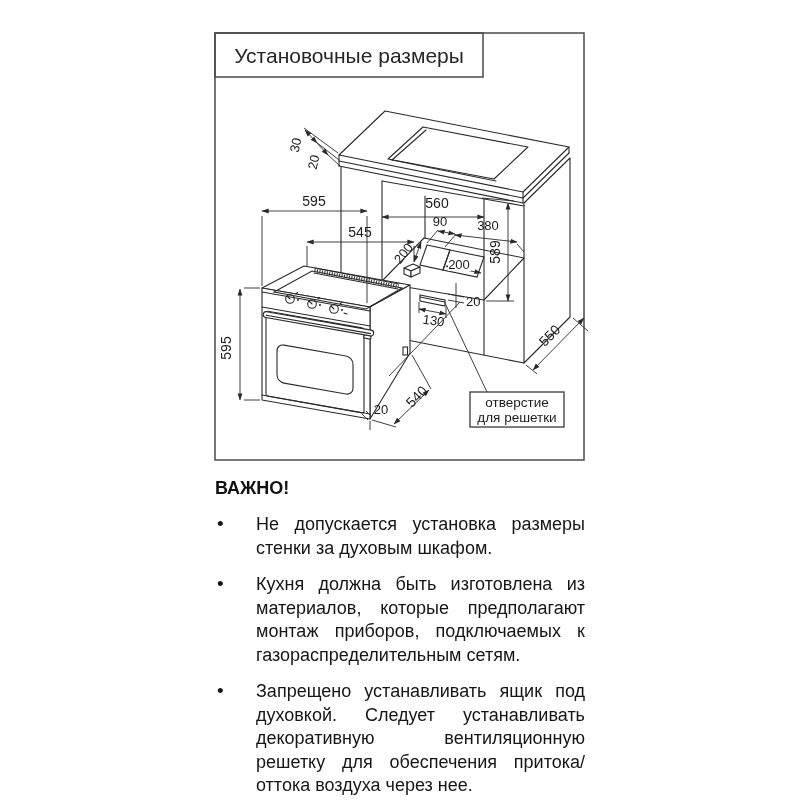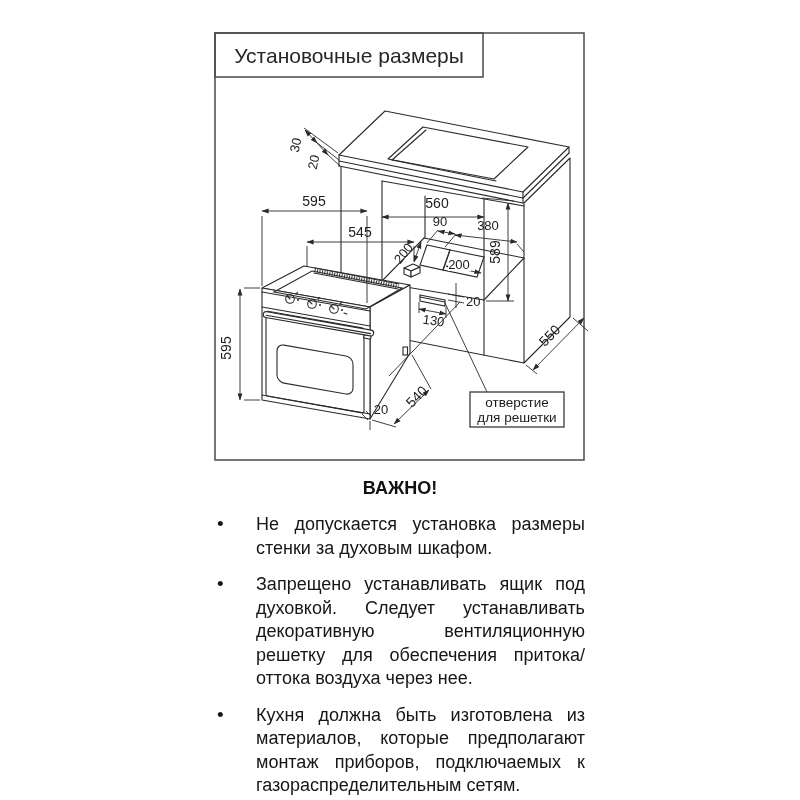--- a/index.html
+++ b/index.html
@@ -14,21 +14,21 @@
   .dline{stroke:#2a2a2a;stroke-width:0.9;fill:none;}
   .dimtxt{font-size:14px;fill:#1c1c1c;}
   .dimtxt-s{font-size:13px;fill:#1c1c1c;}
   .boxline{fill:none;stroke:#4a4a4a;stroke-width:1.5;}
   .title-txt{font-size:21px;fill:#262626;}
   .callout-txt{font-size:13.5px;fill:#1c1c1c;}
   #important{
     position:absolute;left:213px;top:478px;width:372px;
   }
   #important h2{
-    font-size:18px;font-weight:bold;margin:0 0 14px 2px;color:#111;text-align:center;
+    font-size:18px;font-weight:bold;margin:0 0 14px 2px;color:#111;
   }
   #important ul{margin:0;padding:0;list-style:none;}
   #important li{
     position:relative;padding-left:43px;margin-bottom:13px;
     font-size:18px;line-height:23.5px;
     text-align:justify;text-align-last:left;color:#161616;
   }
   #important li::before{
     content:"\2022";position:absolute;left:4px;top:-1px;font-size:19px;
   }
@@ -220,16 +220,16 @@
     <rect x="470" y="392" width="94" height="35" fill="#fff" stroke="#3a3a3a" stroke-width="1.3"></rect>
     <text class="callout-txt" x="517" y="407" text-anchor="middle">отверстие</text>
     <text class="callout-txt" x="517" y="422" text-anchor="middle">для решетки</text>
   </g>
 </svg>
 
 <div id="important">
   <h2>ВАЖНО!</h2>
   <ul>
     <li>Не допускается установка размеры стенки за духовым шкафом.</li>
+    <li>Кухня должна быть изготовлена из материалов, которые предполагают монтаж приборов, подключаемых к газораспределительным сетям.</li>
     <li>Запрещено устанавливать ящик под духовкой. Следует устанавливать декоративную вентиляционную решетку для обеспечения притока/оттока воздуха через нее.</li>
-    <li>Кухня должна быть изготовлена из материалов, которые предполагают монтаж приборов, подключаемых к газораспределительным сетям.</li>
   </ul>
 </div>
 
 </body></html>

